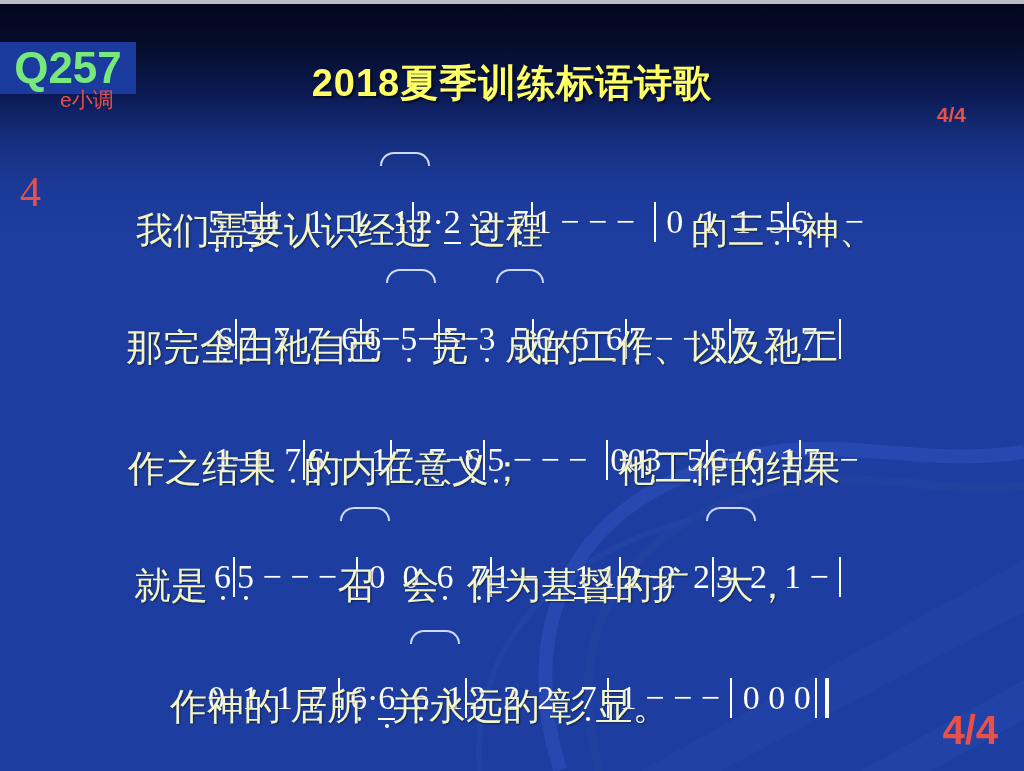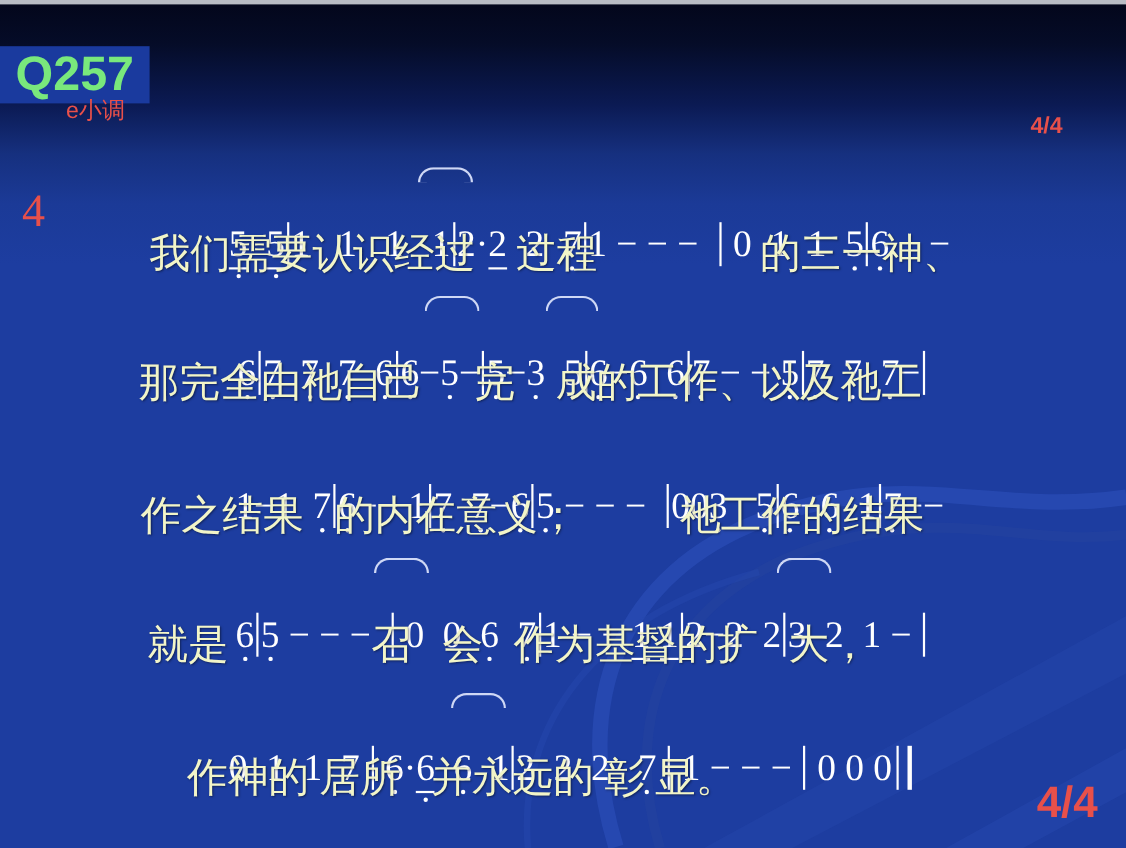--- a/index.html
+++ b/index.html
@@ -203,20 +203,21 @@
     <path d="M640 771 L 1024 560 L 1024 612 L 720 771 Z" fill="#2546ab" opacity="0.45"></path>
     <path d="M860 771 L 1024 680 L 1024 720 L 930 771 Z" fill="#2a4cb5" opacity="0.35"></path>
   </svg>
 
   <div id="code-badge">
     <span class="code-text">Q257</span>
   </div>
 
   <div id="key-label">e小调</div>
 
+  <div id="song-title">2018夏季训练标语诗歌</div>
 
   <div id="meter-top">4/4</div>
 
   <div id="beats-marker">4</div>
 
   <div id="score">
 
     <div class="stave">
       <div class="notes" style="left:140px; top:6px;">
         <span class="n beam1 oct-lo">5</span>&nbsp;&nbsp;<span class="n beam1 oct-lo">5</span><span class="bar"></span><span class="n">1</span>&nbsp;&nbsp;&nbsp;<span class="n">1</span>&nbsp;&nbsp;&nbsp;<span class="n">1</span>&nbsp;&nbsp;&nbsp;<span class="n">1</span><span class="bar"></span><span class="n">2</span>·<span class="n beam1">2</span>&nbsp;&nbsp;<span class="n">2</span>&nbsp;&nbsp;<span class="n oct-lo">7</span><span class="bar"></span><span class="n">1</span>&nbsp;−&nbsp;−&nbsp;−&nbsp;&nbsp;<span class="bar"></span>&nbsp;<span class="n">0</span>&nbsp;&nbsp;<span class="n">1</span>&nbsp;&nbsp;<span class="n">1</span>&nbsp;&nbsp;<span class="n oct-lo">5</span><span class="bar"></span><span class="n oct-lo">6</span>&nbsp;−&nbsp;−

